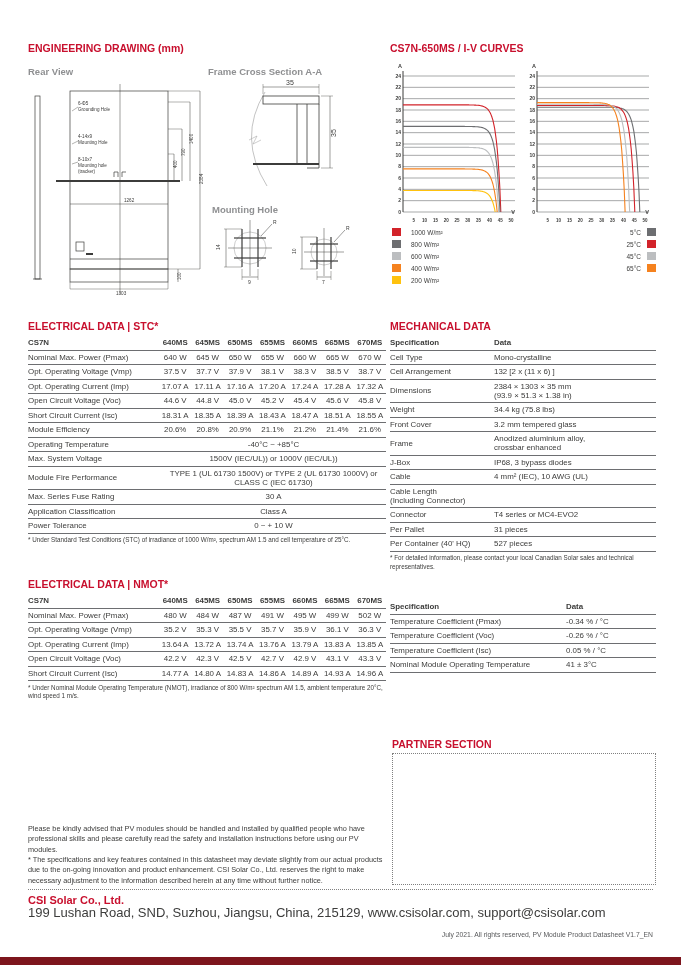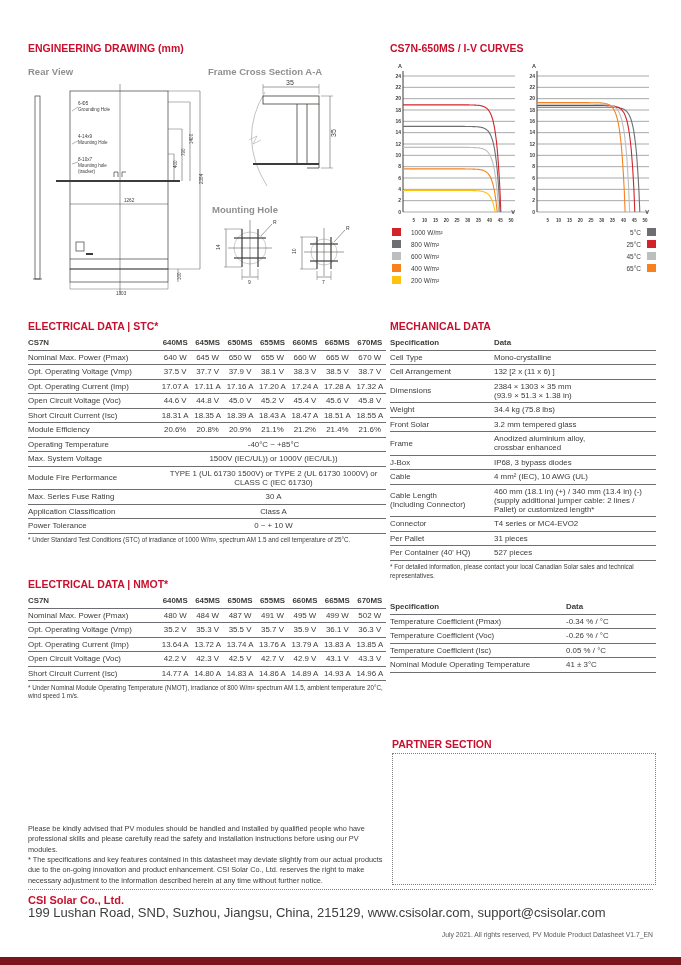--- a/index.html
+++ b/index.html
@@ -519,40 +519,39 @@
         <div class="krow">
           <span class="klbl" style="white-space:pre-line">Dimensions</span>
           <span class="kval">2384 × 1303 × 35 mm
 (93.9 × 51.3 × 1.38 in)</span>
         </div>
         <div class="krow">
           <span class="klbl" style="white-space:pre-line">Weight</span>
           <span class="kval">34.4 kg (75.8 lbs)</span>
         </div>
         <div class="krow">
-          <span class="klbl" style="white-space:pre-line">Front Solar</span>
+          <span class="klbl" style="white-space:pre-line">Front Cover</span>
           <span class="kval">3.2 mm tempered glass</span>
         </div>
         <div class="krow">
           <span class="klbl" style="white-space:pre-line">Frame</span>
           <span class="kval">Anodized aluminium alloy,
 crossbar enhanced</span>
         </div>
         <div class="krow">
           <span class="klbl" style="white-space:pre-line">J-Box</span>
           <span class="kval">IP68, 3 bypass diodes</span>
         </div>
         <div class="krow">
           <span class="klbl" style="white-space:pre-line">Cable</span>
           <span class="kval">4 mm² (IEC), 10 AWG (UL)</span>
         </div>
         <div class="krow">
           <span class="klbl" style="white-space:pre-line">Cable Length
 (Including Connector)</span>
-          <span class="kval">460 mm (18.1 in) (+) / 340 mm (13.4 in) (-) (supply additional jumper cable: 2 lines / Pallet) or customized length*</span>
         </div>
         <div class="krow">
           <span class="klbl" style="white-space:pre-line">Connector</span>
           <span class="kval">T4 series or MC4-EVO2</span>
         </div>
         <div class="krow">
           <span class="klbl" style="white-space:pre-line">Per Pallet</span>
           <span class="kval">31 pieces</span>
         </div>
         <div class="krow">

